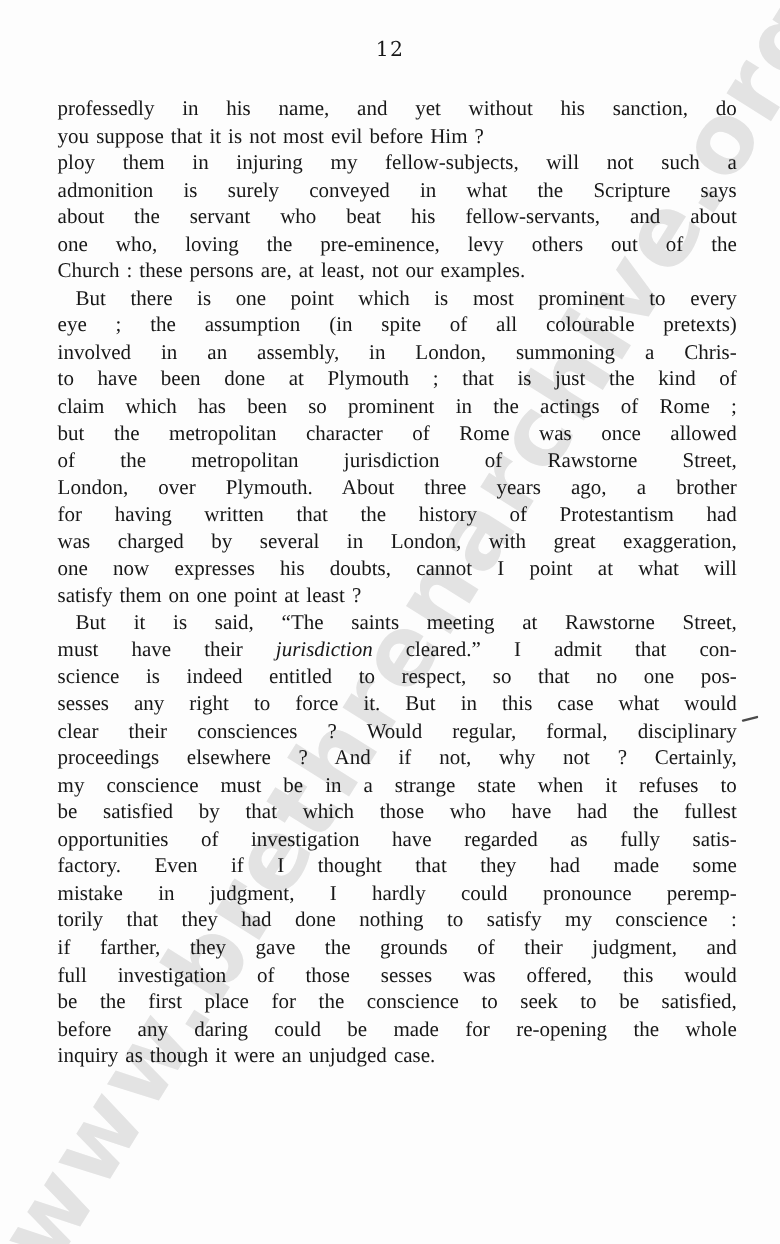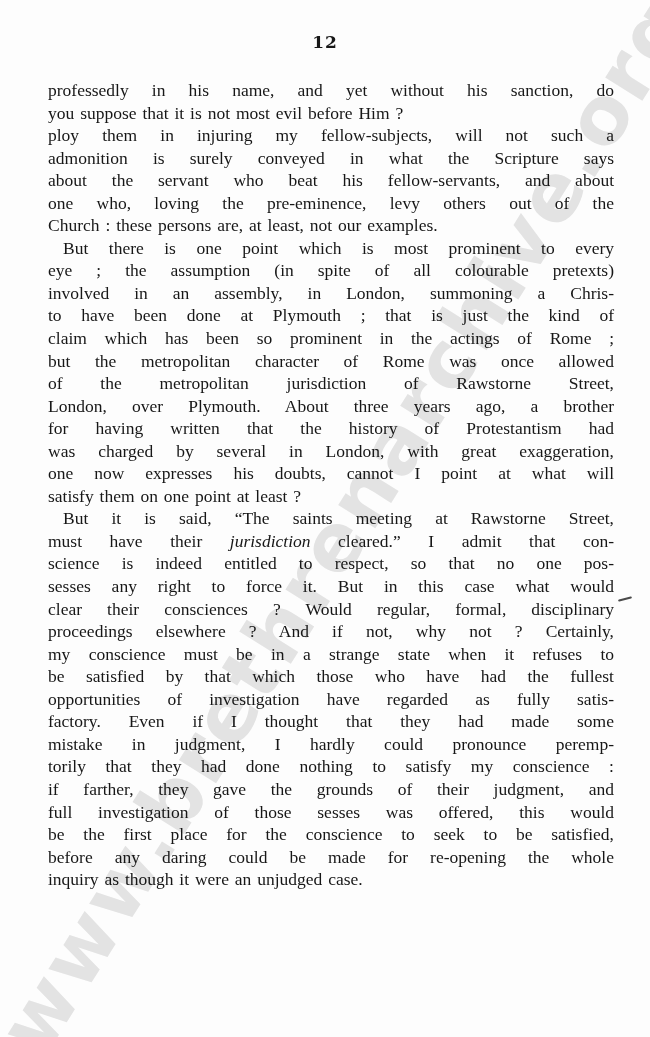--- a/index.html
+++ b/index.html
@@ -31,21 +31,21 @@
     z-index: 0;
     user-select: none;
   }
   .page-number {
     position: absolute;
     top: 32px;
     left: 0;
     width: 650px;
     text-align: center;
     font-size: 17px;
-    font-weight: bold;
+    font-weight: normal;
     letter-spacing: 1px;
     z-index: 1;
   }
   .text-block {
     position: absolute;
     left: 48px;
     top: 79px;
     width: 566px;
     z-index: 1;
     font-size: 17.5px;

